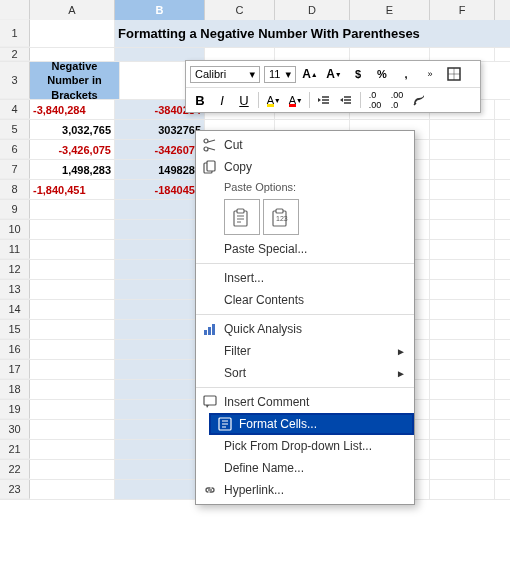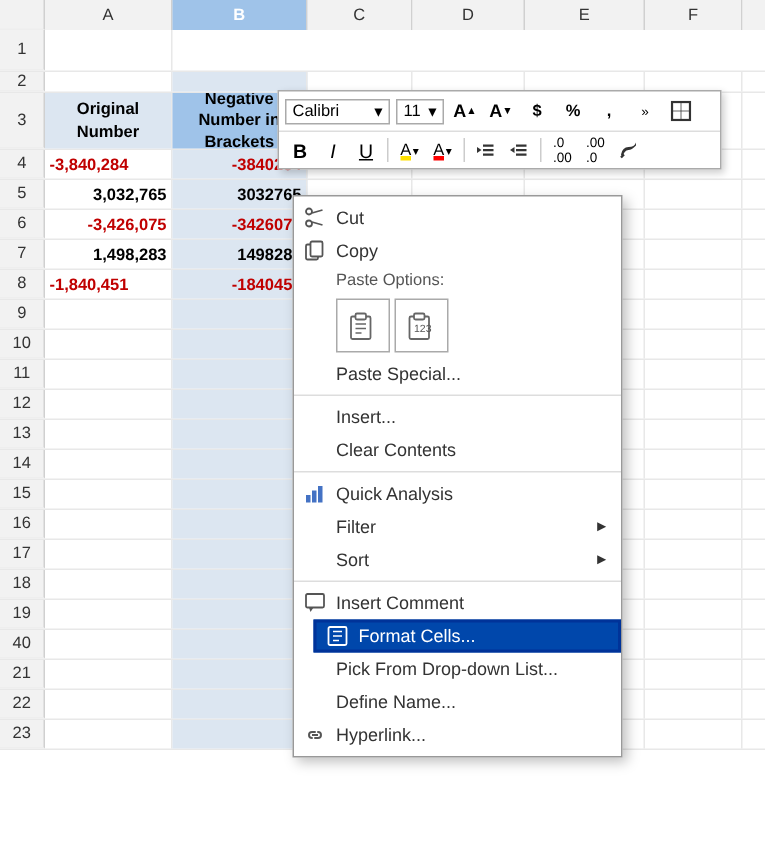--- a/index.html
+++ b/index.html
@@ -264,38 +264,38 @@
     <div class="col-header cell-e" style="border-right:1px solid #d0d0d0;display:flex;align-items:center;justify-content:center;font-size:11px;color:#333;background:#f2f2f2;">E</div>
     <div class="col-header cell-f" style="border-right:1px solid #d0d0d0;display:flex;align-items:center;justify-content:center;font-size:11px;color:#333;background:#f2f2f2;">F</div>
     <div class="col-header cell-g" style="display:flex;align-items:center;justify-content:center;font-size:11px;color:#333;background:#f2f2f2;">G</div>
   </div>
 
   <div class="grid">
 
     <div class="grid-row" style="height:28px;">
       <div class="row-num">1</div>
       <div class="cell cell-a title-cell" style="width:85px;font-size:13px;font-weight:bold;"></div>
+      <div class="cell cell-b selected-col" style="font-size:13px;font-weight:bold;width:450px;border-right:none;overflow:visible;white-space:nowrap;">
+        <span>Formatting a Negative Number With Parentheses</span>
+      </div>
     </div>
 
     <div class="grid-row" style="height:14px;">
       <div class="row-num">2</div>
       <div class="cell cell-a"></div>
       <div class="cell cell-b selected-col"></div>
       <div class="cell cell-c"></div>
       <div class="cell cell-d"></div>
       <div class="cell cell-e"></div>
       <div class="cell cell-f"></div>
       <div class="cell cell-g"></div>
     </div>
 
     <div class="grid-row" style="height:38px;">
       <div class="row-num">3</div>
-      <div class="cell cell-a header-row" style="background:#dce6f1;justify-content:center;text-align:center;font-weight:bold;font-size:11px;flex-direction:column;line-height:1.3;">
-        <span>Original<br>Number</span>
-      </div>
       <div class="cell cell-b header-row selected-header" style="background:#9fc3e9;color:#000;justify-content:center;text-align:center;font-weight:bold;font-size:11px;flex-direction:column;line-height:1.3;">
         <span>Negative<br>Number in<br>Brackets</span>
       </div>
       <div class="cell cell-c"></div>
       <div class="cell cell-d"></div>
       <div class="cell cell-e"></div>
       <div class="cell cell-f"></div>
       <div class="cell cell-g"></div>
     </div>
 
@@ -478,21 +478,21 @@
             <div class="row-num">19</div>
             <div class="cell cell-a"></div>
             <div class="cell cell-b selected-col"></div>
             <div class="cell cell-c"></div>
             <div class="cell cell-d"></div>
             <div class="cell cell-e"></div>
             <div class="cell cell-f"></div>
             <div class="cell cell-g"></div>
           </div>
       <div class="grid-row">
-            <div class="row-num">40</div>
+            <div class="row-num">30</div>
             <div class="cell cell-a"></div>
             <div class="cell cell-b selected-col"></div>
             <div class="cell cell-c"></div>
             <div class="cell cell-d"></div>
             <div class="cell cell-e"></div>
             <div class="cell cell-f"></div>
             <div class="cell cell-g"></div>
           </div>
       <div class="grid-row">
             <div class="row-num">21</div>

